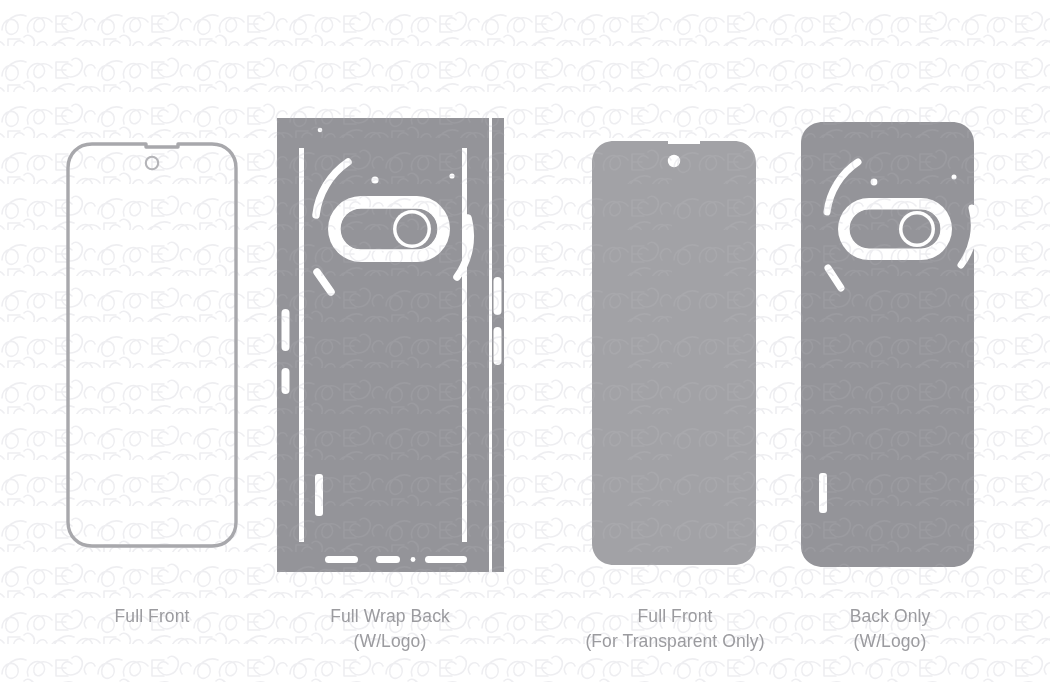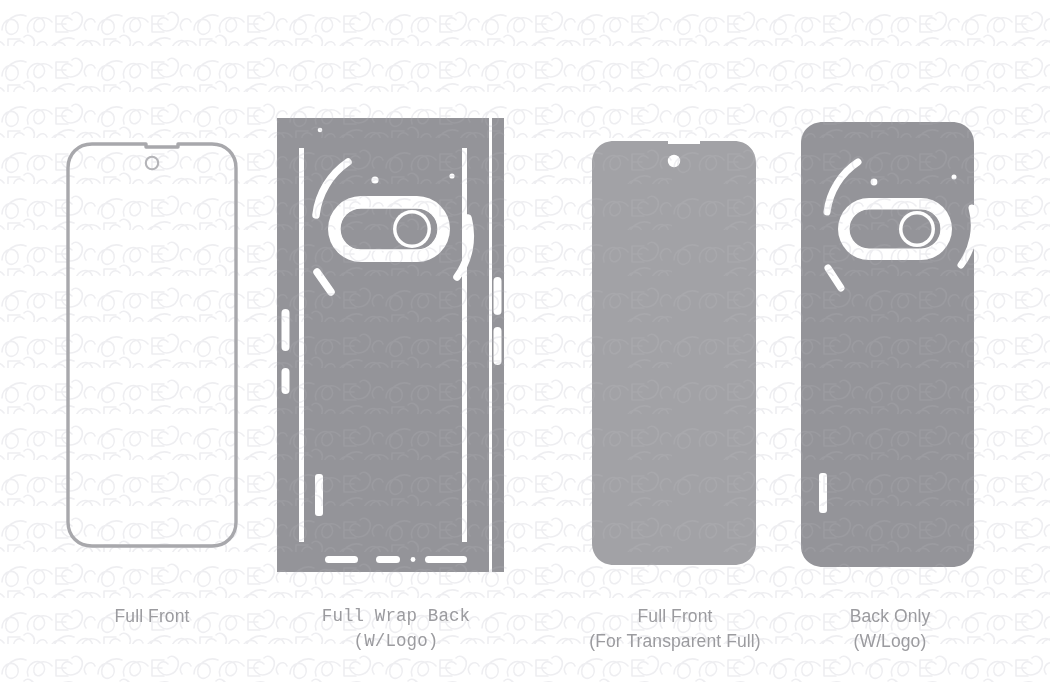--- a/index.html
+++ b/index.html
@@ -268,28 +268,28 @@
         <circle cx="917" cy="229" r="18" fill="#ffffff"></circle>
         <circle cx="917" cy="229" r="14.5" fill="url(#wmOnGray)"></circle>
       </g>
     </g>
   </svg>
 
   <div class="label" style="left:52px; top:604px; width:200px;">
     <span>Full Front</span>
   </div>
 
-  <div class="label" style="left:296px; top:604px; width:200px;font-family:Liberation Mono, monospace;">
+  <div class="label" style="left:290px; top:604px; width:200px;">
     <span>Full Wrap Back</span>
     <span class="l2">(W/Logo)</span>
   </div>
 
   <div class="label" style="left:565px; top:604px; width:220px;">
     <span>Full Front</span>
-    <span class="l2">(For Transparent Full)</span>
+    <span class="l2">(For Transparent Only)</span>
   </div>
 
   <div class="label" style="left:790px; top:604px; width:200px;text-align:center;">
     <span>Back Only</span>
     <span class="l2">(W/Logo)</span>
   </div>
 
 </div>
 
 </body></html>

